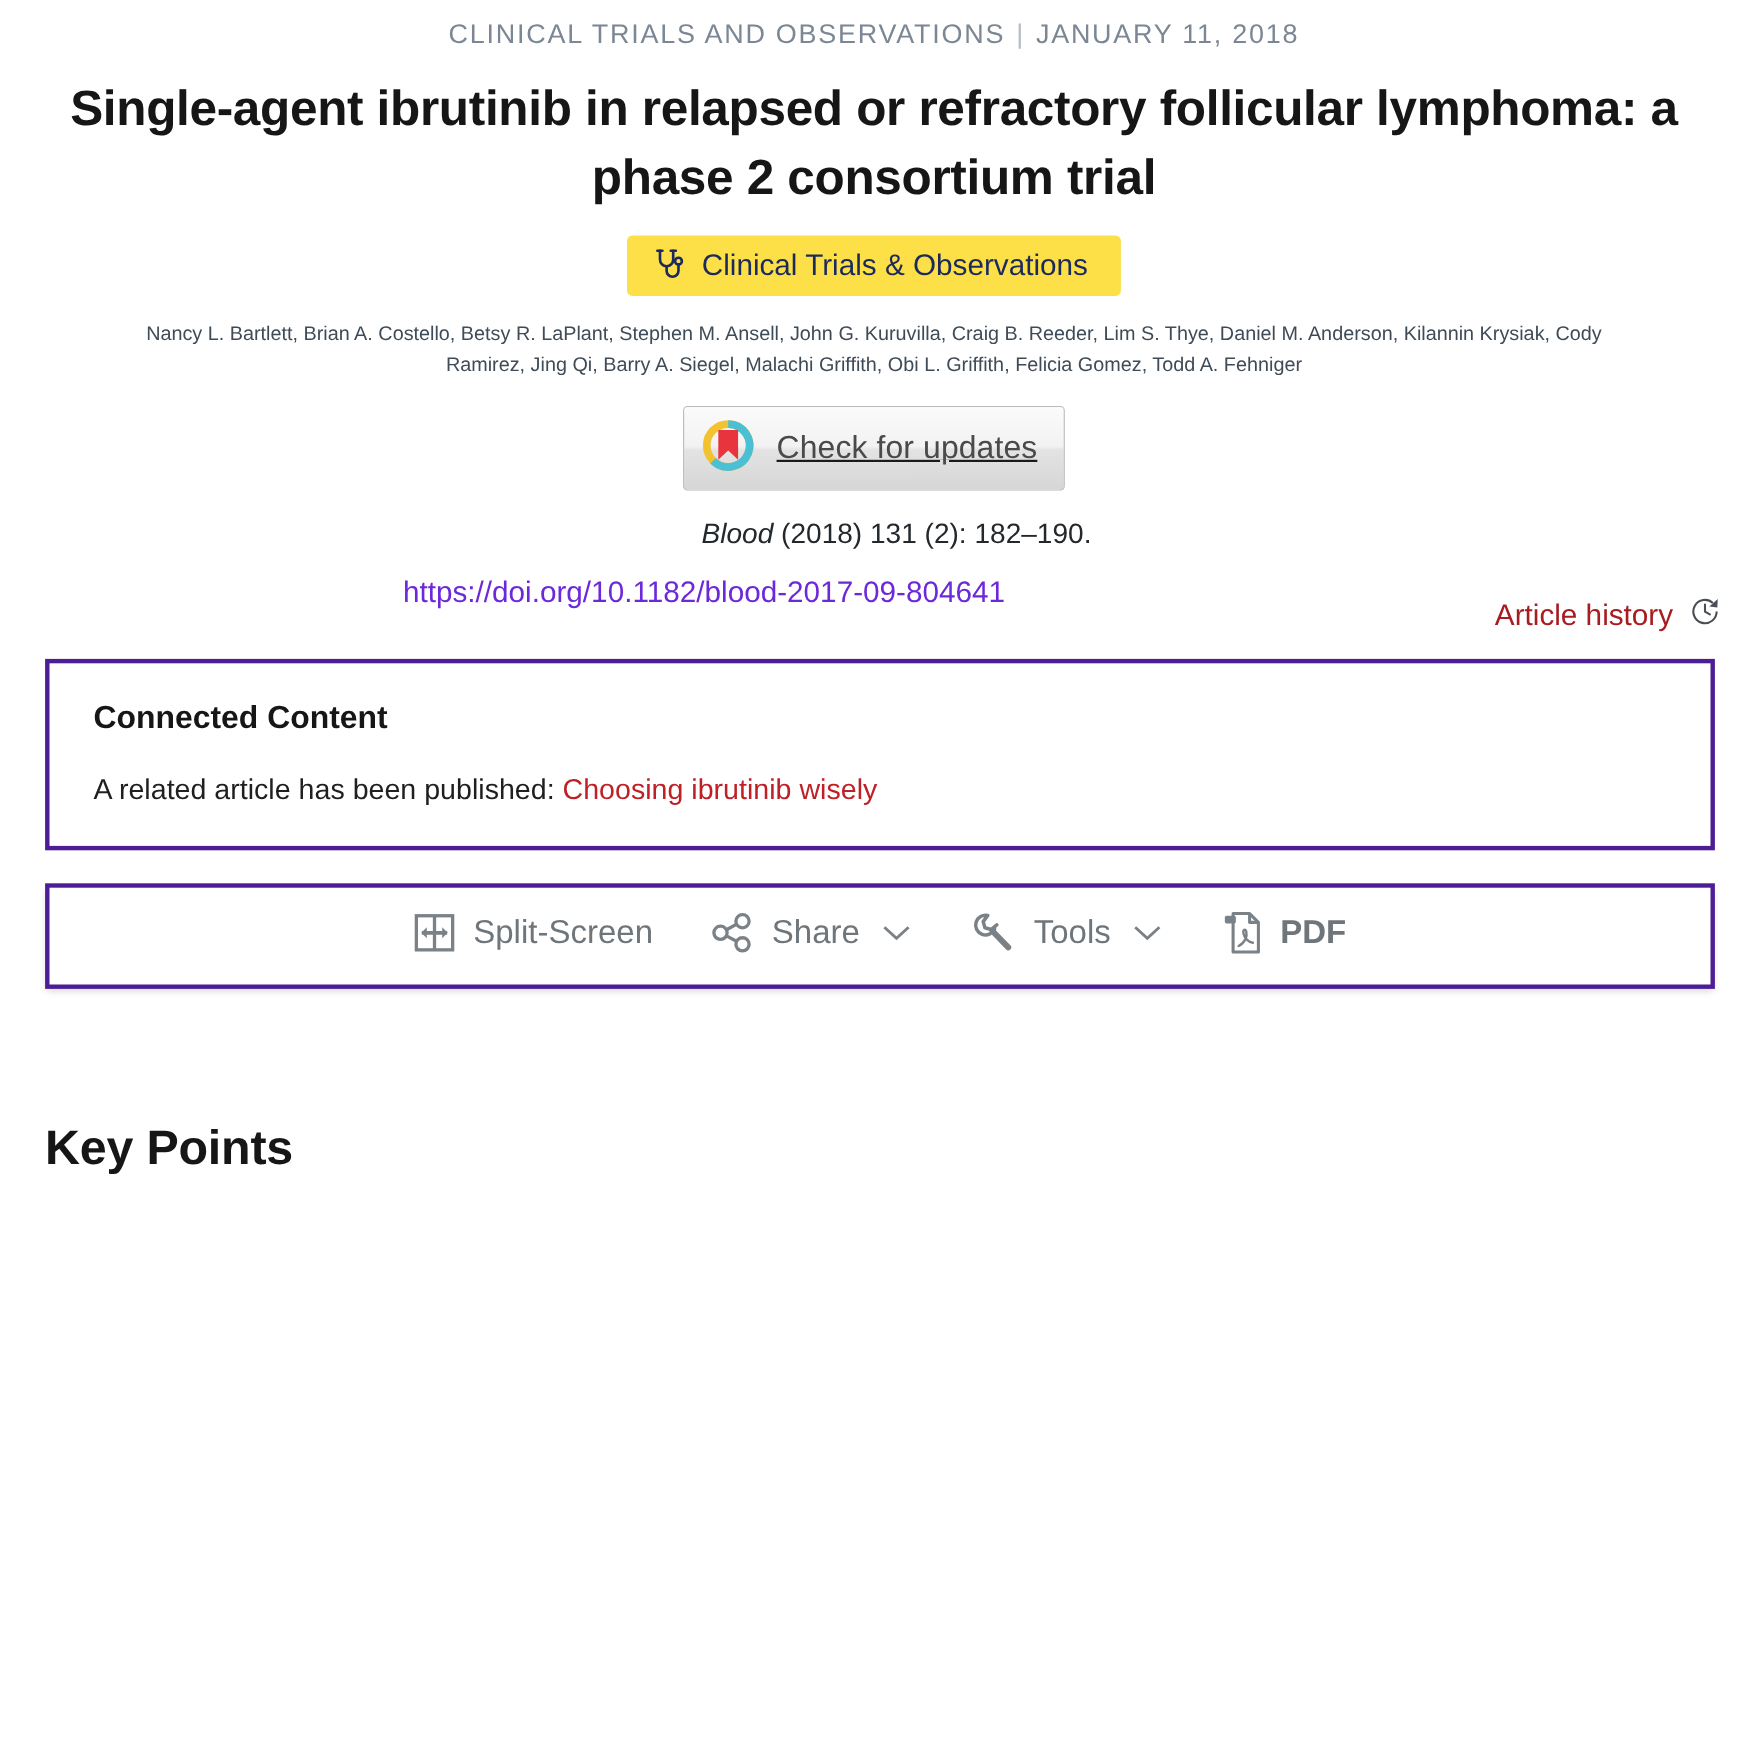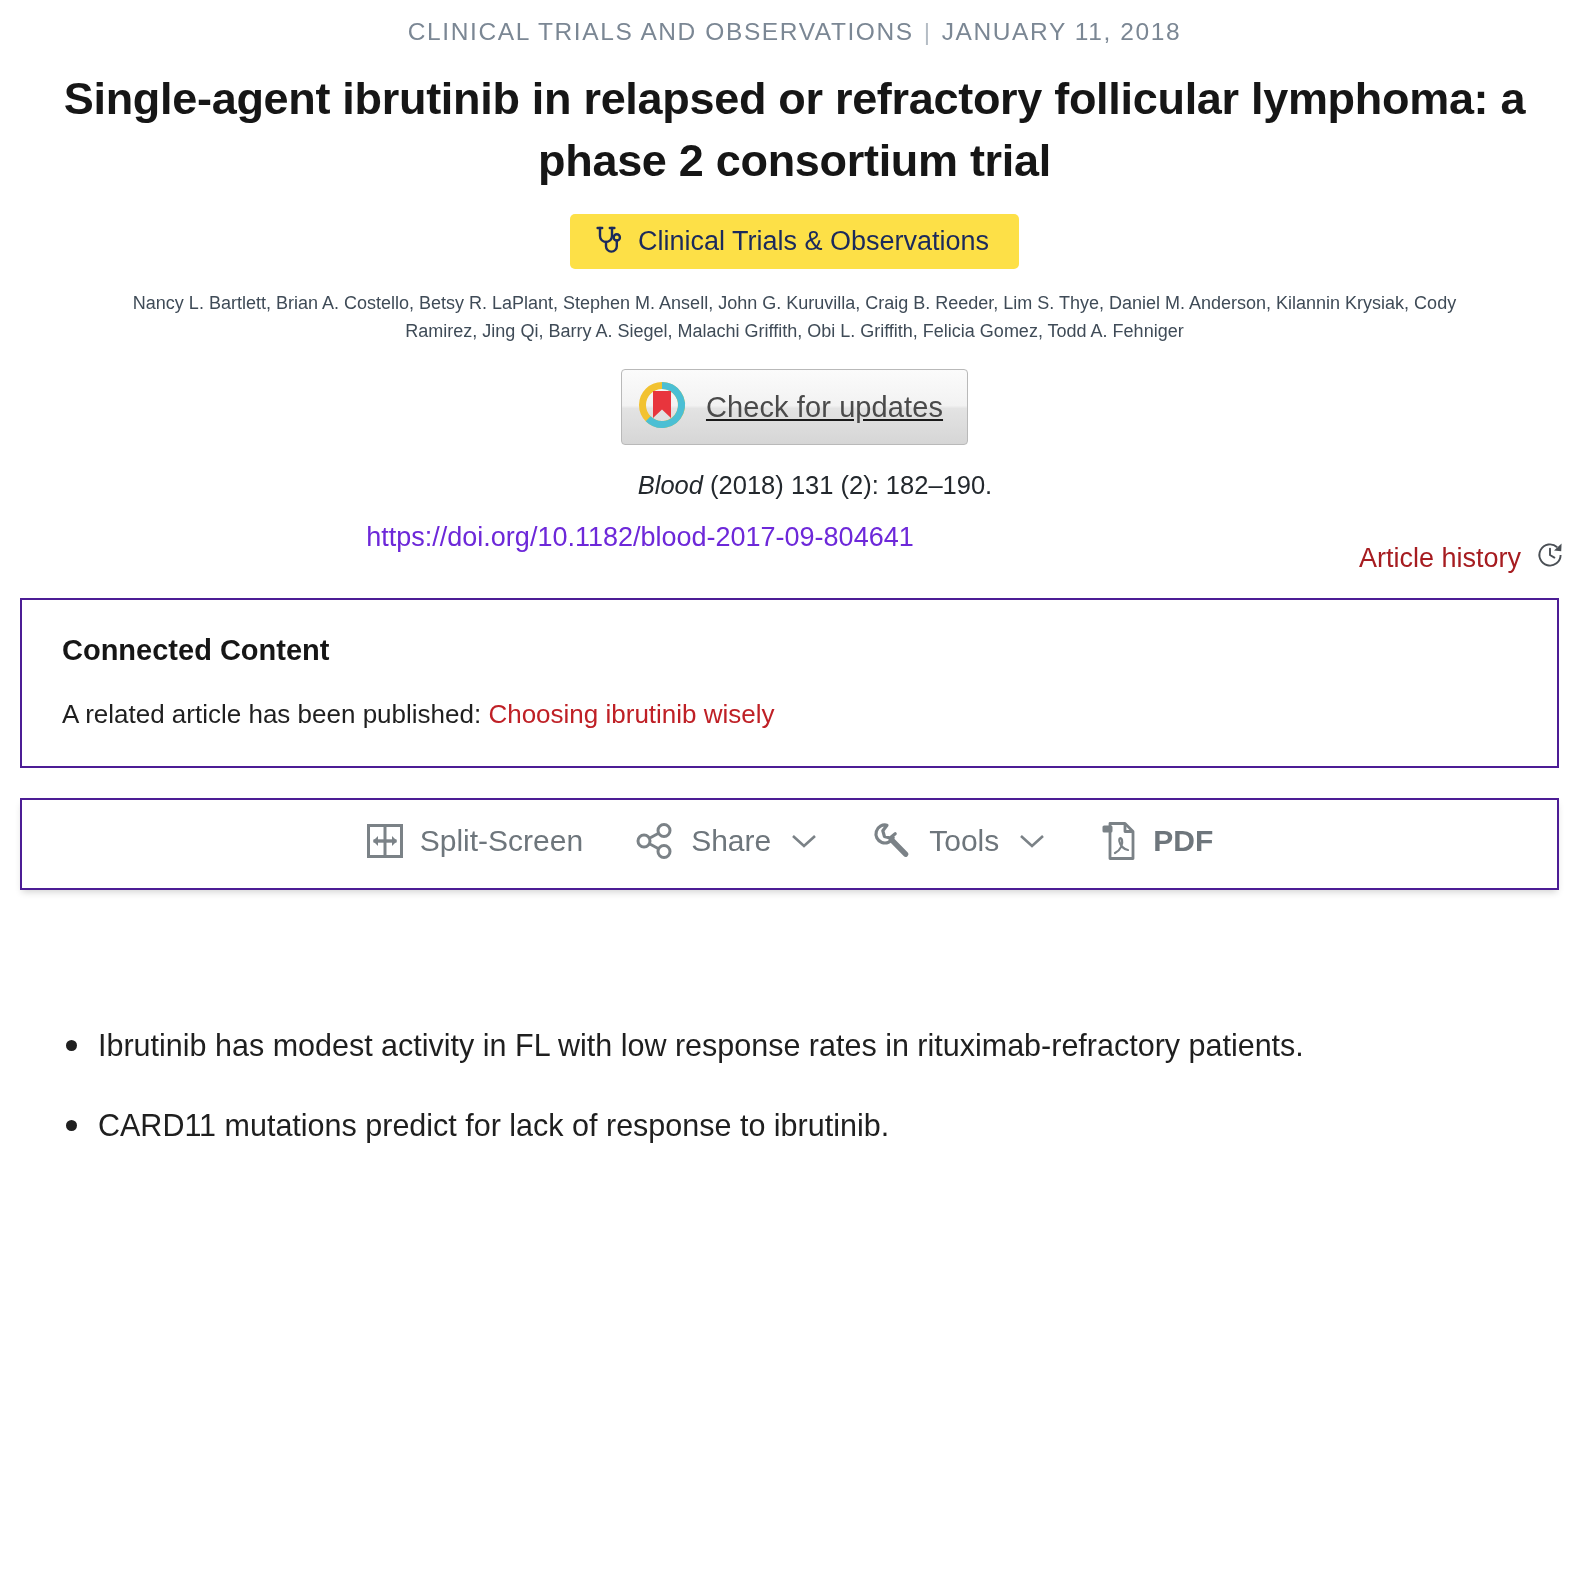--- a/index.html
+++ b/index.html
@@ -120,22 +120,22 @@
     display: inline-flex;
     align-items: center;
     gap: 14px;
     color: #a61c20;
     font-size: 27px;
     cursor: pointer;
   }
 
   
   .panel {
-    margin: 28px 30px 0 20px;
-    border: 2px solid #4c1d95;
+    margin: 28px 30px 0 41px;
+    border: 4px solid #4c1d95;
     background: #fff;
   }
   .connected-panel { padding: 34px 40px 36px 40px; }
   .connected-title {
     font-size: 29px;
     font-weight: 700;
     color: #161616;
     margin: 0;
   }
   .connected-text {
@@ -326,17 +326,14 @@
           <path d="M16 35 c6 -3 8 -9 7 -13 c-0.8 -3 -3.2 -2 -2.6 1.4 c0.8 4.4 4.6 8 8.6 8.6" stroke-width="2.2" stroke-linecap="round"></path>
         </svg>
       </span>
       <span>PDF</span>
     </span>
 
   </div>
 </div>
 
 <div class="keypoints">
-  <ul>
-    <li>Ibrutinib has modest activity in FL with low response rates in rituximab-refractory patients.</li>
-    <li>CARD11 mutations predict for lack of response to ibrutinib.</li>
-  </ul>
+  <h2>Key Points</h2>
 </div>
 
 </body></html>

